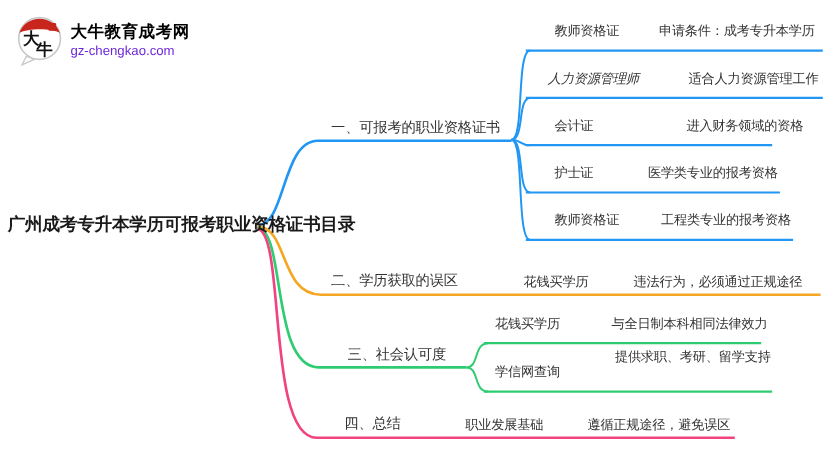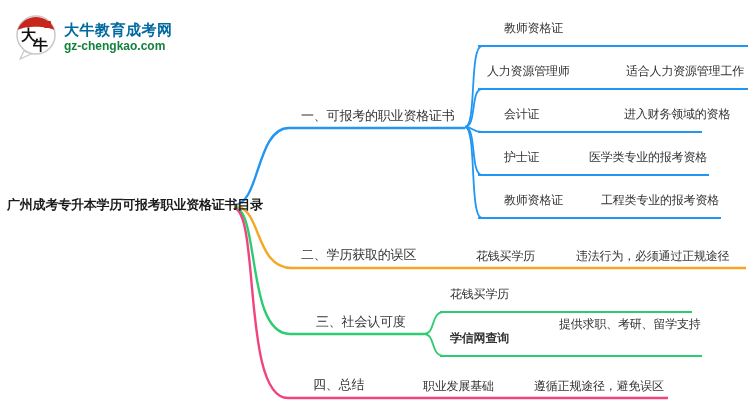--- a/index.html
+++ b/index.html
@@ -6,26 +6,26 @@
   body{
     width:750px;height:410px;position:relative;background:#ffffff;overflow:hidden;
     font-family:"Liberation Sans","DejaVu Sans",sans-serif;
   }
   .stage{position:absolute;inset:0;width:750px;height:410px;}
   svg.lines{position:absolute;left:0;top:0;}
   .node{
     position:absolute;white-space:nowrap;color:#333333;
     font-size:12px;line-height:16px;letter-spacing:-0.2px;
   }
-  .root-node{font-size:13px;font-weight:600;color:#1a1a1a;line-height:18px;letter-spacing:-0.2px;}
+  .root-node{font-size:16px;font-weight:600;color:#1a1a1a;line-height:18px;letter-spacing:-0.2px;}
   .branch-label{font-size:13px;line-height:17px;}
   .logo{position:absolute;left:14px;top:12px;display:flex;align-items:center;gap:6px;cursor:pointer;}
   .logo-text{display:flex;flex-direction:column;}
-  .logo-title{font-size:15px;font-weight:bold;color:#0369a1;line-height:19px;letter-spacing:0.5px;}
-  .logo-sub{font-size:12px;font-weight:bold;color:#15803d;line-height:14px;}
+  .logo-title{font-size:15px;font-weight:bold;color:#000000;line-height:19px;letter-spacing:0.5px;}
+  .logo-sub{font-size:12px;font-weight:normal;color:#6d28d9;line-height:14px;}
 </style>
 </head>
 <body>
 
 <div class="stage">
 
   <svg class="lines" width="750" height="410" viewBox="0 0 750 410">
 
     <path d="M234,205 C260,205 256,128 289,128 L465,128" fill="none" stroke-width="2.4" stroke="#2196F3"></path>
 
@@ -64,35 +64,37 @@
     <div class="logo-text">
       <span class="logo-title">大牛教育成考网</span>
       <span class="logo-sub">gz-chengkao.com</span>
     </div>
   </div>
 
   <span class="node root-node" style="left:7px;top:196px;">广州成考专升本学历可报考职业资格证书目录</span>
 
   <span class="node branch-label" style="left:301px;top:107px;">一、可报考的职业资格证书</span>
   <span class="node" style="left:504px;top:20px;">教师资格证</span>
-  <span class="node" style="left:487px;top:63px;">人力资源管理师</span>
+  <span class="node" style="left:599px;top:20px;">申请条件：成考专升本学历</span>
+  <span class="node" style="left:498px;top:63px;font-style:italic;">人力资源管理师</span>
   <span class="node" style="left:626px;top:63px;">适合人力资源管理工作</span>
   <span class="node" style="left:504px;top:106px;">会计证</span>
   <span class="node" style="left:624px;top:106px;">进入财务领域的资格</span>
   <span class="node" style="left:504px;top:149px;">护士证</span>
   <span class="node" style="left:589px;top:149px;">医学类专业的报考资格</span>
   <span class="node" style="left:504px;top:192px;">教师资格证</span>
   <span class="node" style="left:601px;top:192px;">工程类专业的报考资格</span>
 
   <span class="node branch-label" style="left:301px;top:246px;">二、学历获取的误区</span>
   <span class="node" style="left:476px;top:248px;">花钱买学历</span>
   <span class="node" style="left:576px;top:248px;">违法行为，必须通过正规途径</span>
 
   <span class="node branch-label" style="left:316px;top:313px;">三、社会认可度</span>
   <span class="node" style="left:450px;top:286px;">花钱买学历</span>
-  <span class="node" style="left:450px;top:330px;font-weight:bold;">学信网查询</span>
+  <span class="node" style="left:556px;top:286px;">与全日制本科相同法律效力</span>
+  <span class="node" style="left:450px;top:330px;">学信网查询</span>
   <span class="node" style="left:559px;top:316px;">提供求职、考研、留学支持</span>
 
   <span class="node branch-label" style="left:313px;top:376px;">四、总结</span>
   <span class="node" style="left:423px;top:378px;">职业发展基础</span>
   <span class="node" style="left:534px;top:378px;">遵循正规途径，避免误区</span>
 
 </div>
 
 </body></html>

